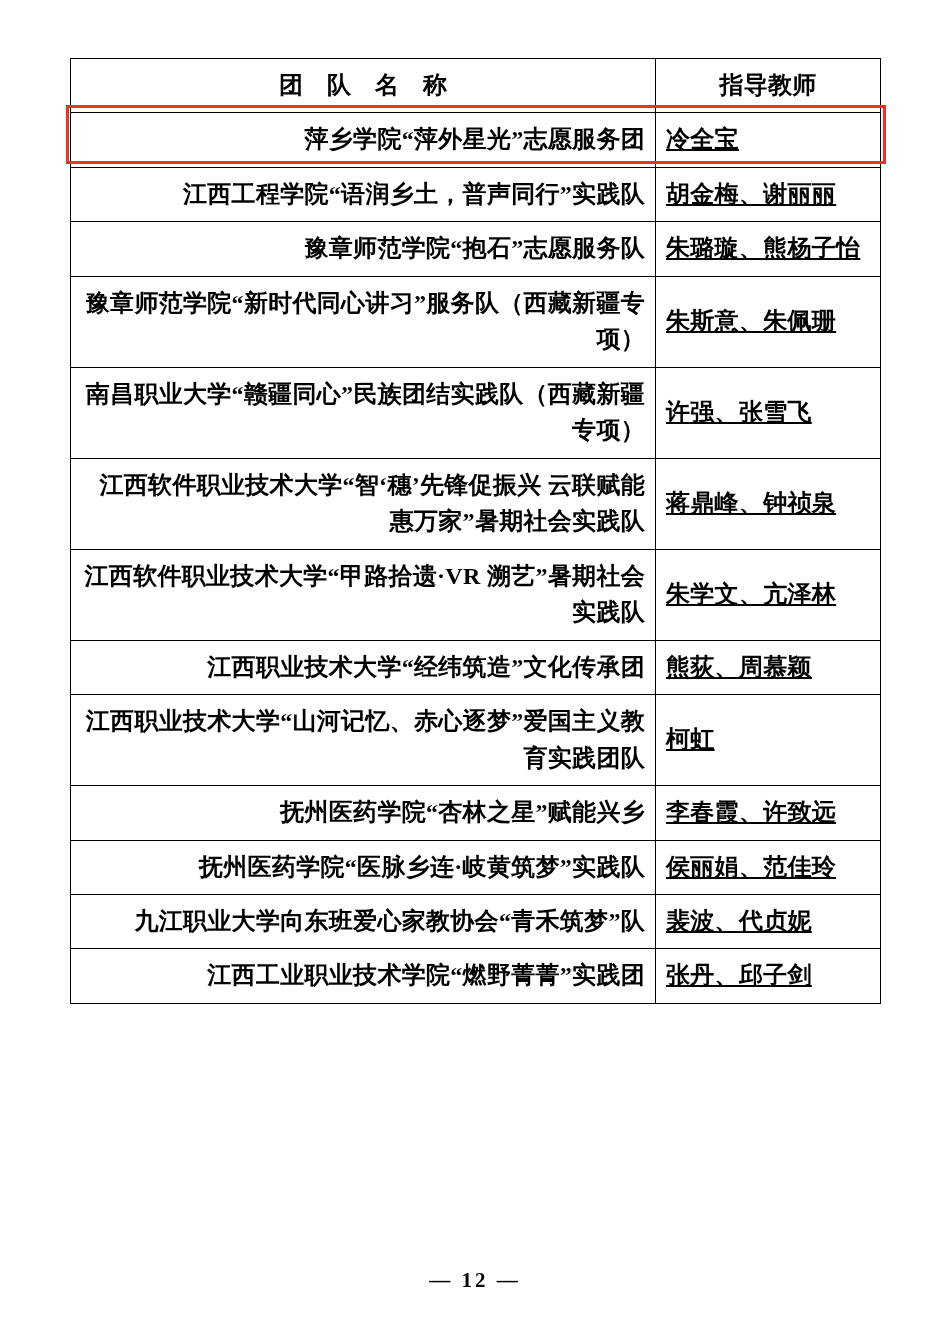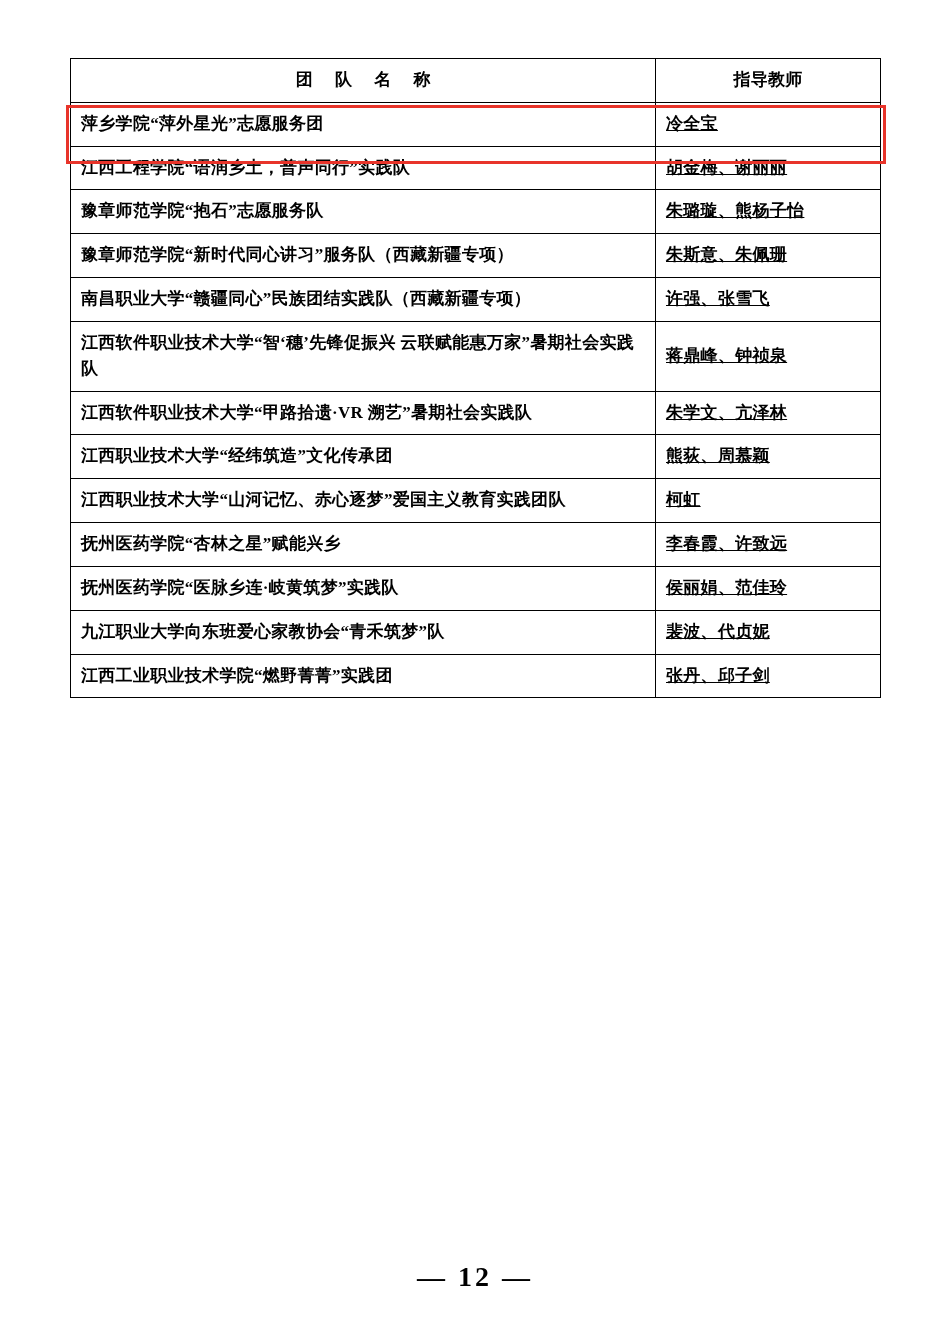--- a/index.html
+++ b/index.html
@@ -25,40 +25,40 @@
   table.doc-table {
     border-collapse: collapse;
     width: 810px;
     table-layout: fixed;
     margin: 0 auto;
   }
   table.doc-table td, table.doc-table th {
     border: 1.6px solid #000000;
     padding: 8px 10px 9px 10px;
     vertical-align: middle;
-    font-size: 17px;
+    font-size: 24px;
     line-height: 1.52;
     font-weight: bold;
     letter-spacing: 0.3px;
   }
   col.c-team { width: 585px; }
   col.c-teacher { width: 225px; }
 
   th.head-cell {
     text-align: center;
     font-size: 22.5px;
     font-weight: bold;
     padding: 10px 0 11px 0;
   }
   .head-spaced {
     letter-spacing: 9px;
     padding-left: 9px;
   }
   td.team {
-    text-align: left;
+    text-align: right;
   }
   td.teacher {
     text-align: left;
     padding-left: 14px;
     text-decoration: underline;
   }
   
   tr.highlight-row td {
     position: relative;
   }
@@ -67,21 +67,21 @@
     border: 3.5px solid #e8342a;
     pointer-events: none;
     box-sizing: border-box;
   }
   .footer {
     position: absolute;
     left: 0;
     right: 0;
     bottom: 26px;
     text-align: center;
-    font-size: 28px;
+    font-size: 21px;
     font-weight: bold;
     letter-spacing: 3px;
   }
 </style>
 </head>
 <body>
 
 <div class="page">
 
   <table class="doc-table">

